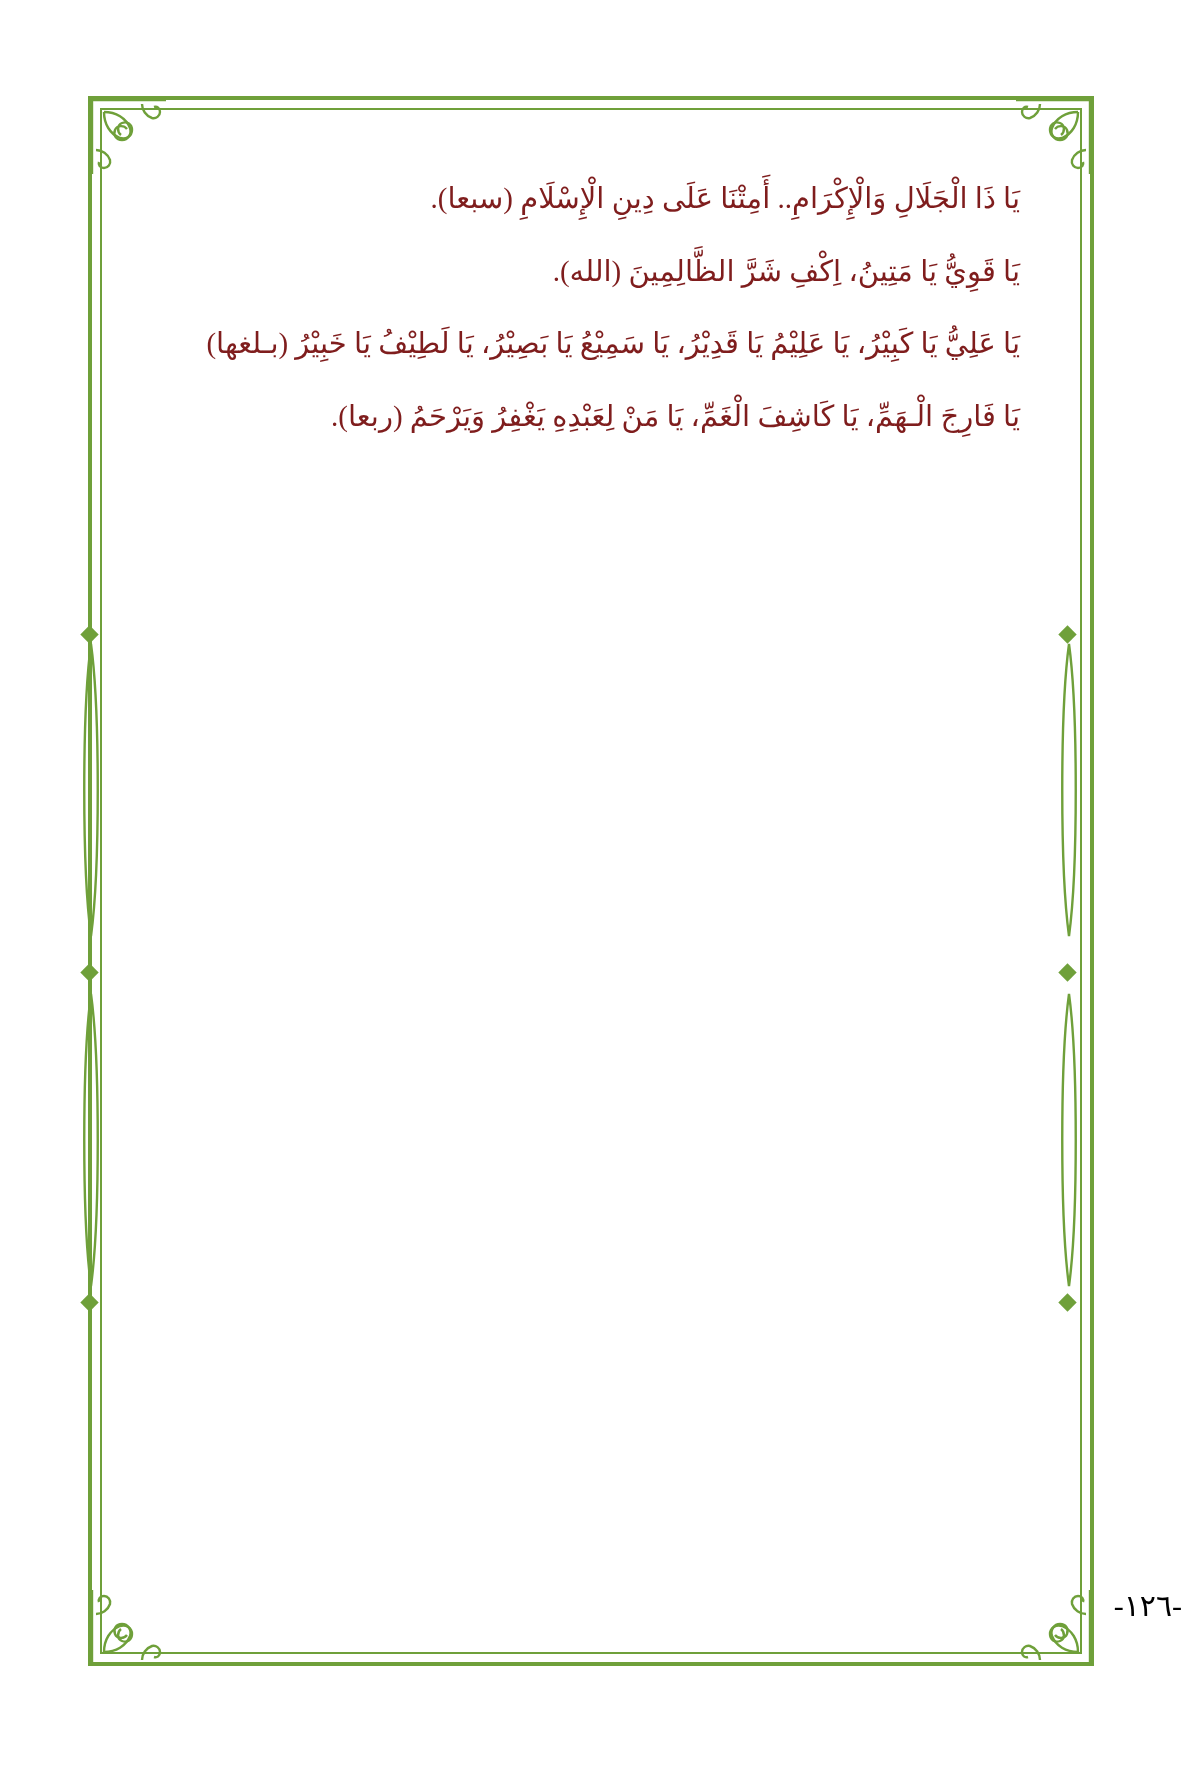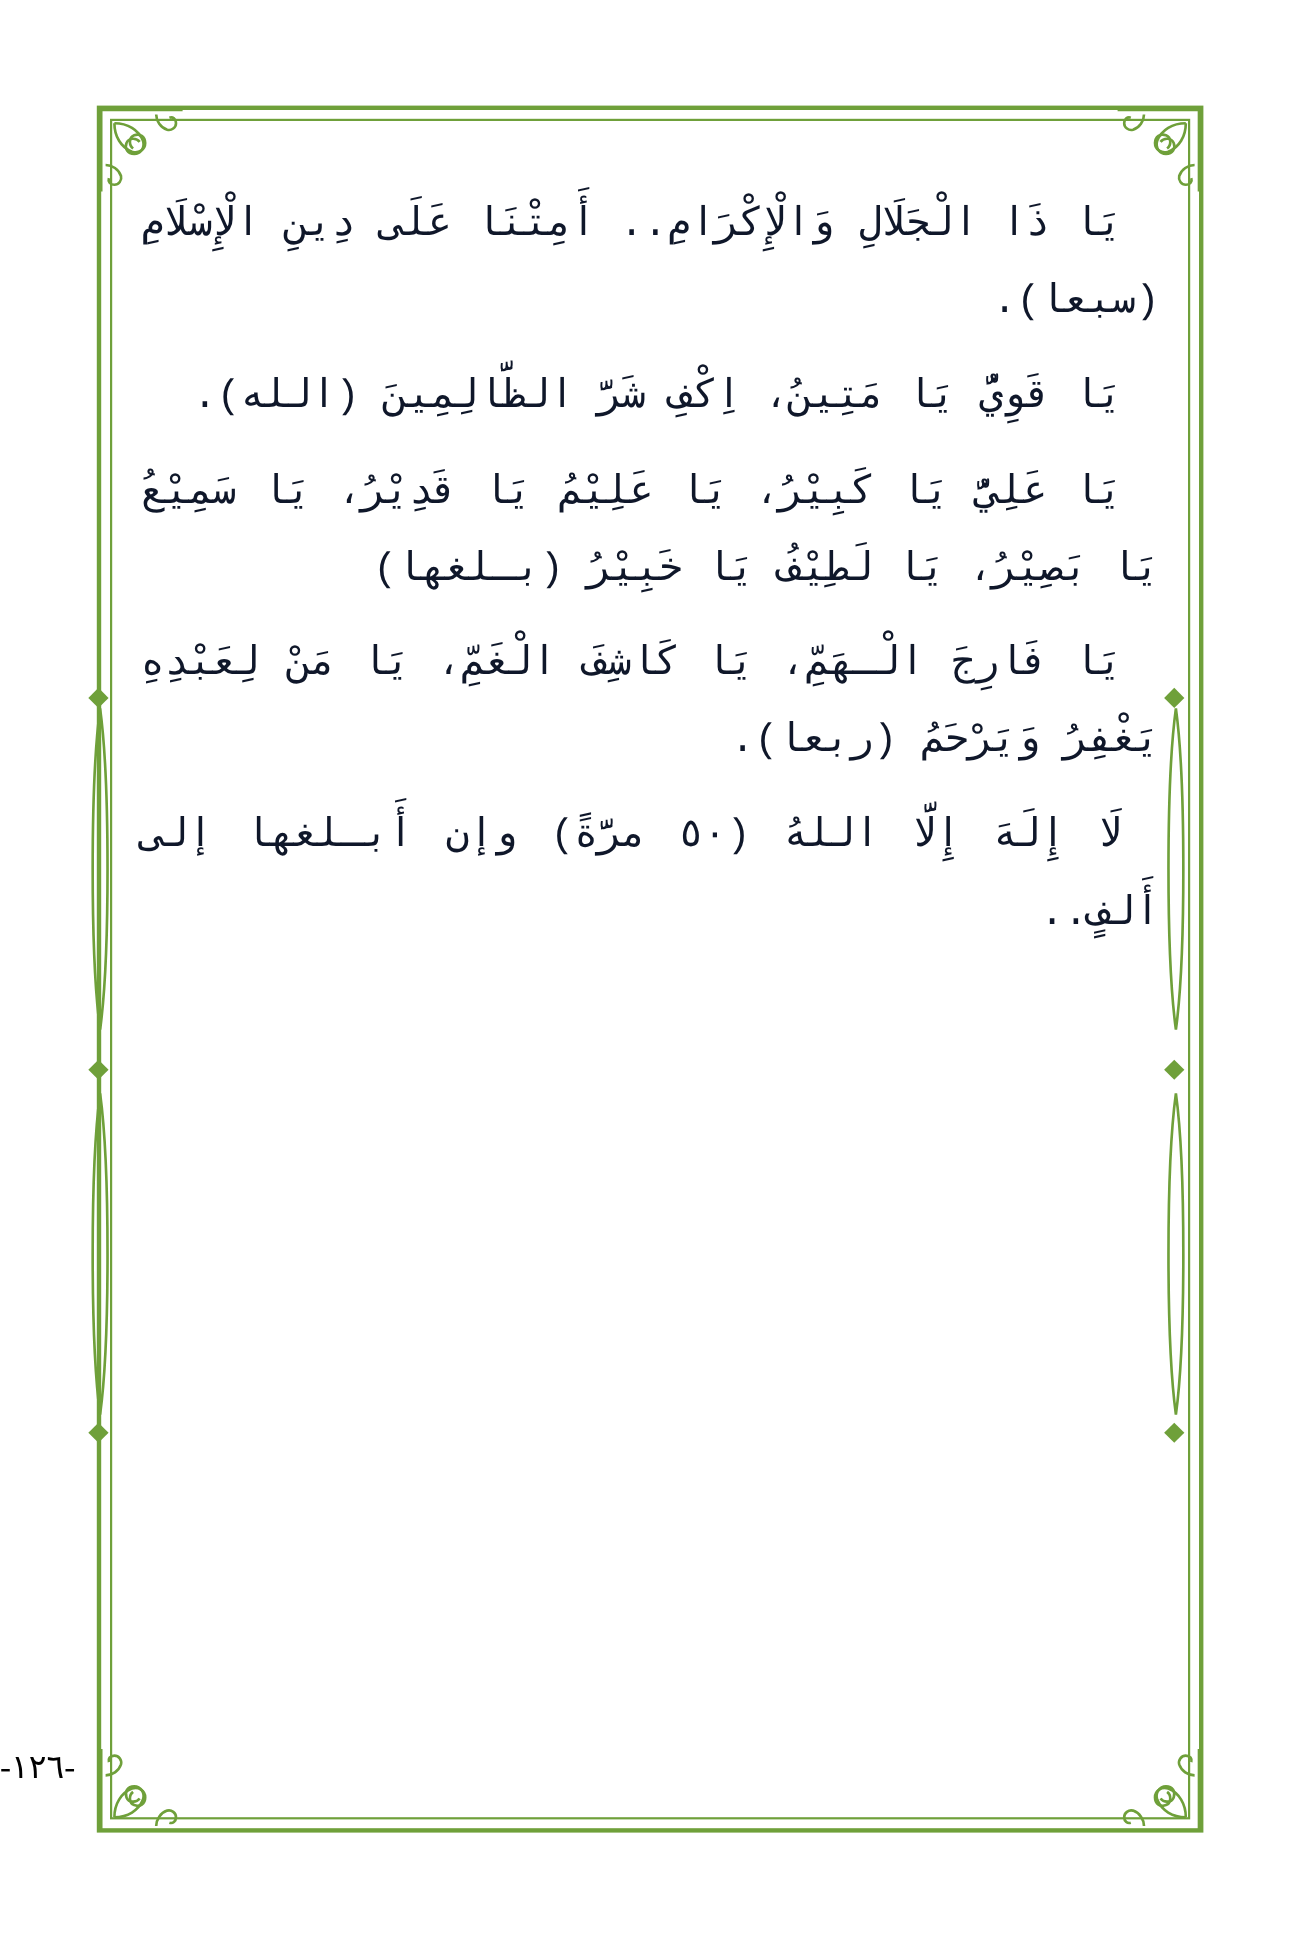--- a/index.html
+++ b/index.html
@@ -83,37 +83,37 @@
   .content {
     position: absolute;
     left: 128px;
     top: 170px;
     width: 926px;
     height: 1380px;
     direction: rtl;
     text-align: right;
   }
   .para {
-    font-size: 36px;
+    font-size: 29px;
     line-height: 1.95;
-    color: #0f172a;
+    color: #7f1d1d;
     margin: 0 0 16px 0;
     text-align: justify;
     text-align-last: right;
-    font-family: Liberation Mono, monospace;
+    font-family: Liberation Serif, serif;
   }
 
   .p-indent { text-indent: 34px; }
 
   .footer {
     position: absolute;
     left: 0;
     top: 1588px;
     width: 1182px;
-    text-align: left;
+    text-align: right;
     font-size: 30px;
     color: #000000;
     letter-spacing: 1px;
     font-family: "Liberation Serif", "DejaVu Serif", serif;
   }
 </style>
 </head>
 <body>
 
 <div class="page">
@@ -184,17 +184,16 @@
   <div class="diamond" style="left:83px;  top:1296px;"></div>
   <div class="diamond" style="left:1061px; top:628px;"></div>
   <div class="diamond" style="left:1061px; top:966px;"></div>
   <div class="diamond" style="left:1061px; top:1296px;"></div>
 
   <div class="content">
     <p class="para p-indent">يَا ذَا الْجَلَالِ وَالْإِكْرَامِ.. أَمِتْنَا عَلَى دِينِ الْإِسْلَامِ (سبعا).</p>
     <p class="para p-indent">يَا قَوِيُّ يَا مَتِينُ، اِكْفِ شَرَّ الظَّالِمِينَ (الله).</p>
     <p class="para p-indent">يَا عَلِيُّ يَا كَبِيْرُ، يَا عَلِيْمُ يَا قَدِيْرُ، يَا سَمِيْعُ يَا بَصِيْرُ، يَا لَطِيْفُ يَا خَبِيْرُ (بـلغها)</p>
     <p class="para p-indent">يَا فَارِجَ الْـهَمِّ، يَا كَاشِفَ الْغَمِّ، يَا مَنْ لِعَبْدِهِ يَغْفِرُ وَيَرْحَمُ (ربعا).</p>
-    <p class="para p-indent">لَا إِلَهَ إِلَّا اللهُ (٥٠ مرَّةً) وإن أَبـلغها إلى أَلفٍ..</p>
   </div>
 
   <div class="footer">-١٢٦-</div>
 </div>
 
 </body></html>

